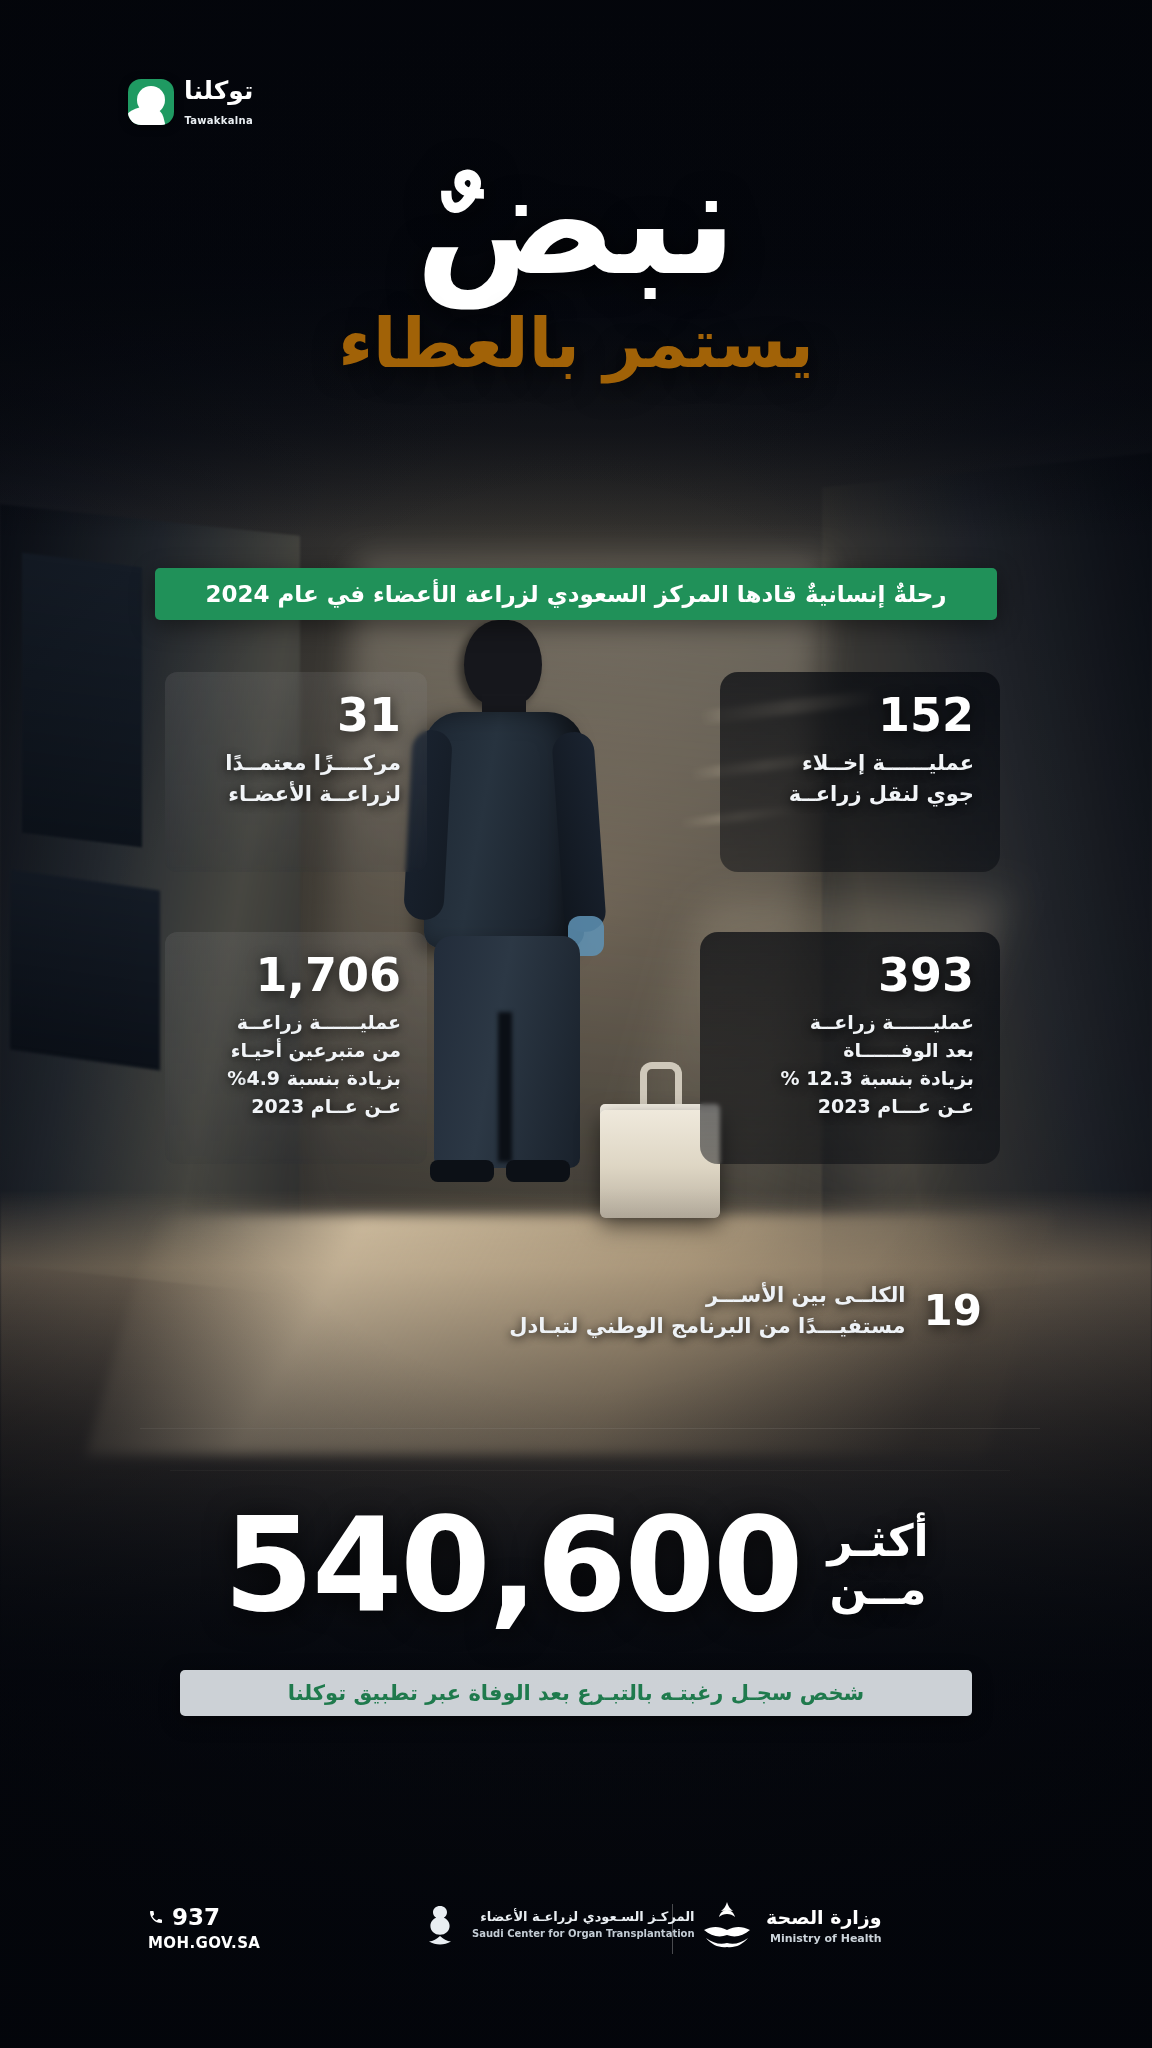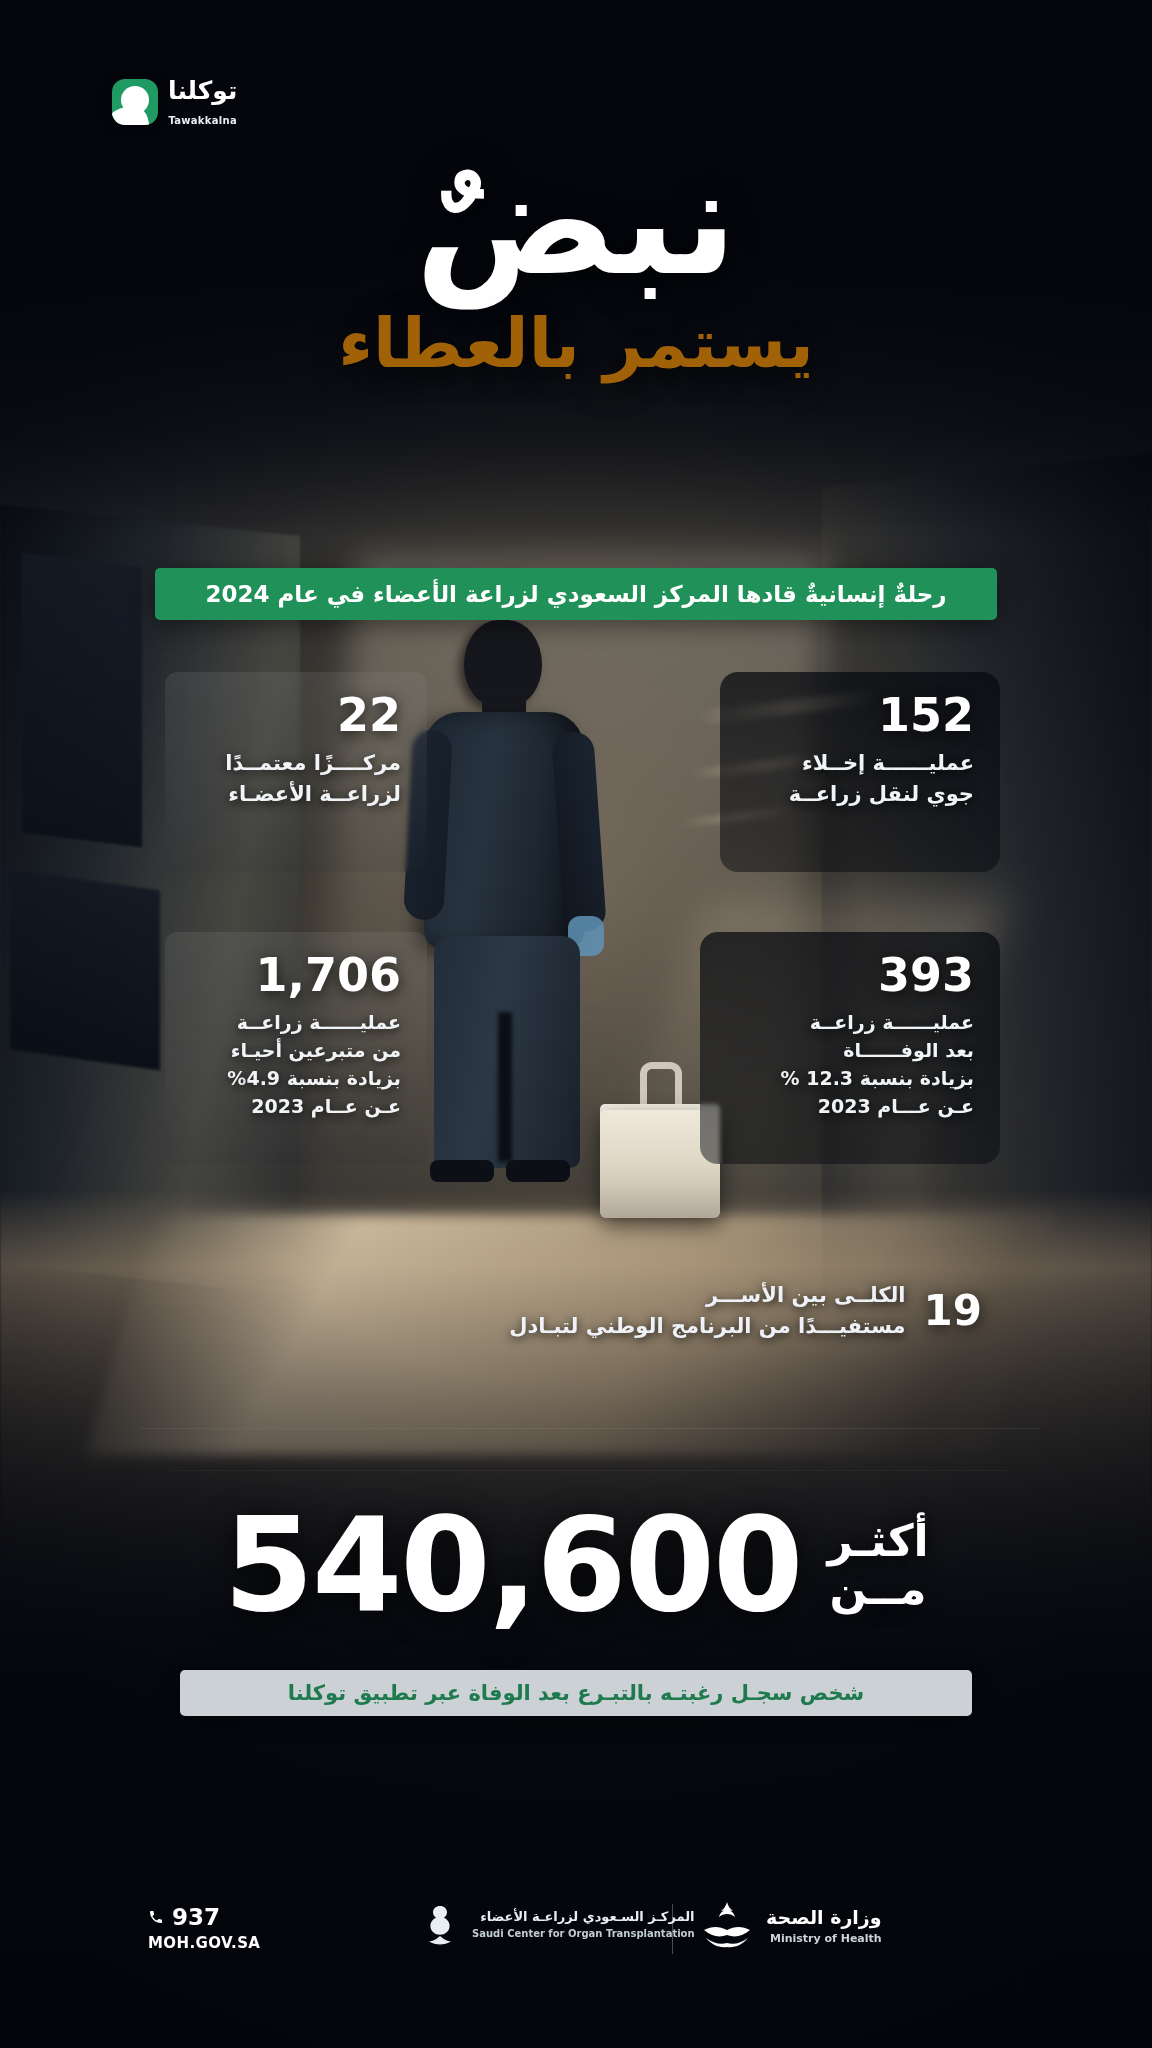--- a/index.html
+++ b/index.html
@@ -155,21 +155,21 @@
   .dark-top{
     position:absolute; left:0; right:0; top:0; height:540px;
     background:linear-gradient(180deg,#04060c 0%,#05080f 48%,rgba(5,8,15,.55) 80%,rgba(5,8,15,0) 100%);
   }
 
   
   .content{ position:absolute; inset:0; }
 
   
   .tw-logo{
-    position:absolute; left:112px; top:78px;
+    position:absolute; left:128px; top:78px;
     display:flex; align-items:center; gap:10px; direction:rtl;
   }
   .tw-text{ text-align:center; line-height:1; }
   .tw-ar{ font-size:25px; font-weight:700; color:#ffffff; letter-spacing:.5px; }
   .tw-en{ font-size:10px; font-weight:600; color:#e9eef2; margin-top:13px; letter-spacing:.3px; }
   .tw-mark{
     width:46px; height:46px; border-radius:13px;
     background:#1f9a62; position:relative; overflow:hidden; flex:none;
     box-shadow:0 2px 8px rgba(0,0,0,.5);
   }
@@ -342,21 +342,21 @@
     <div class="headline">
       <div class="hl1">نبضٌ</div>
       <div class="hl2">يستمر بالعطاء</div>
     </div>
 
     <div class="banner">
       <span>رحلةٌ إنسانيةٌ قادها المركز السعودي لزراعة الأعضاء في عام 2024</span>
     </div>
 
     <div class="card card-soft" id="card-centers">
-      <div class="num">22</div>
+      <div class="num">31</div>
       <div class="num-lines">
         <div class="lbl">مركــــزًا معتمــدًا</div>
         <div class="lbl">لزراعــة الأعضـاء</div>
       </div>
     </div>
 
     <div class="card card-dark" id="card-airlift">
       <div class="num">152</div>
       <div class="num-lines">
         <div class="lbl">عمليــــــة إخــلاء</div>

